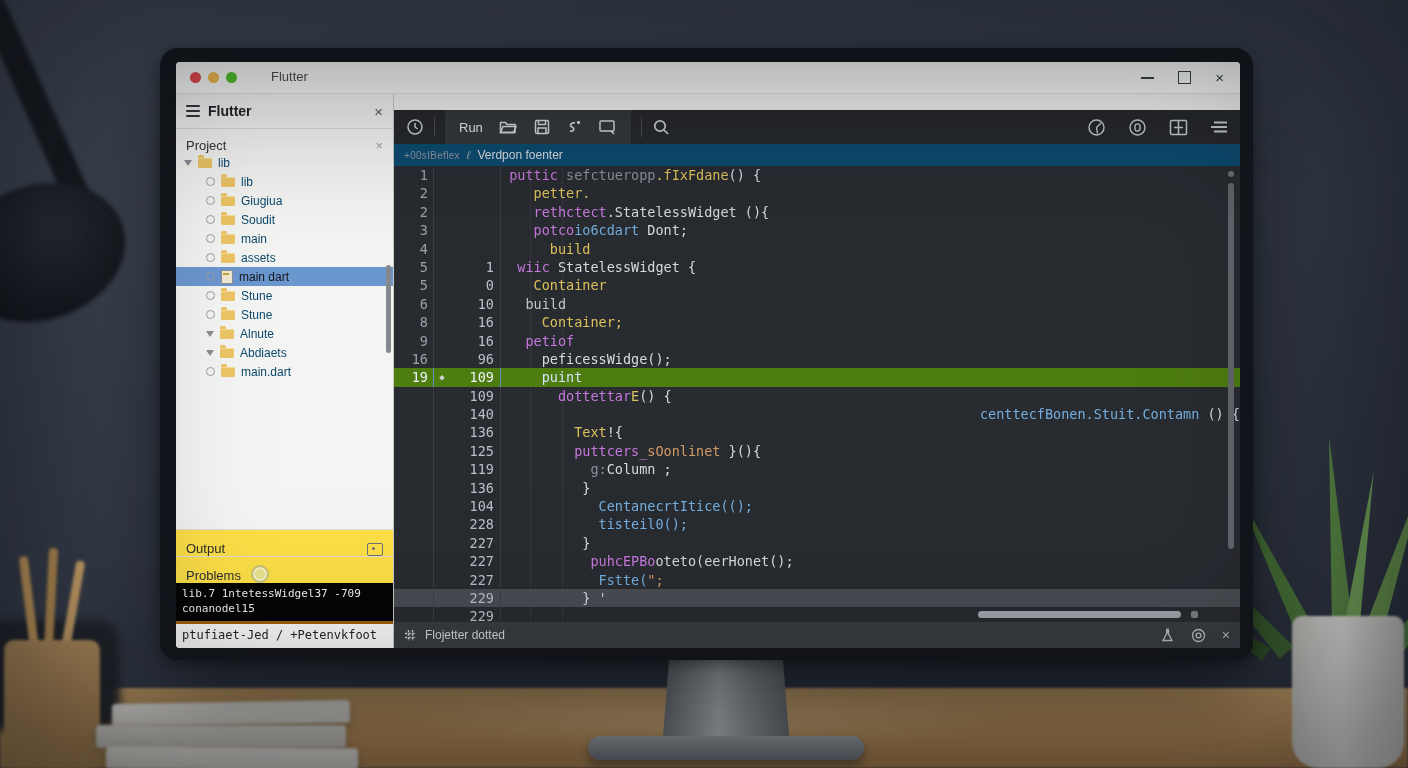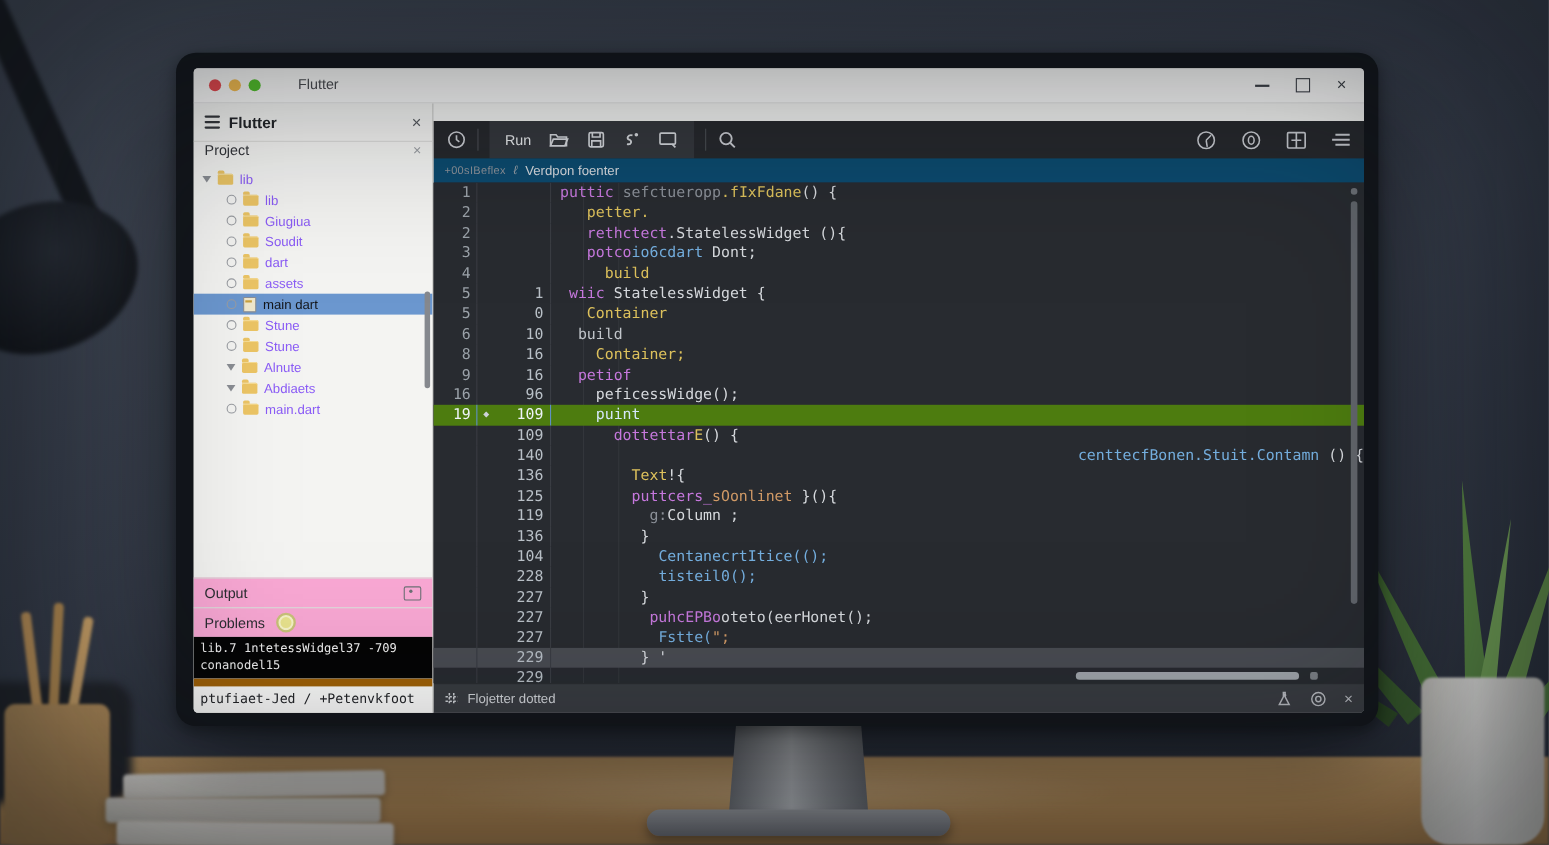--- a/index.html
+++ b/index.html
@@ -58,45 +58,45 @@
   .wclose{font-size:15px;line-height:1;}
   
   .main{flex:1;display:flex;min-height:0;}
   
   .sidebar{width:217px;background:#f4f4f2;border-right:1px solid #c9c9c7;display:flex;flex-direction:column;flex:none;position:relative;}
   .sb-header{height:34px;display:flex;align-items:center;padding:0 10px;border-bottom:1px solid #ddddda;flex:none;}
   .sb-header .ham{width:14px;display:flex;flex-direction:column;gap:3px;margin-right:8px;}
   .sb-header .ham i{height:2px;background:#35373b;border-radius:1px;}
   .sb-title{font-size:14px;color:#222428;font-weight:bold;}
   .sb-x{margin-left:auto;color:#55585e;font-size:15px;}
-  .proj-row{height:24px;display:flex;align-items:flex-start;padding:0 10px;flex:none;}
+  .proj-row{height:24px;display:flex;align-items:flex-end;padding:0 10px;flex:none;}
   .proj-label{font-size:13px;color:#323438;}
   .proj-x{margin-left:auto;color:#9a9da2;font-size:13px;}
   .tree{flex:none;position:relative;}
-  .tree-item{height:19px;display:flex;align-items:center;font-size:12px;color:#8b5cf6;padding-left:30px;}
+  .tree-item{height:19px;display:flex;align-items:center;font-size:12px;color:#0c4a6e;padding-left:30px;}
   .tree-item.root{padding-left:8px;}
   .tree-item.selected{background:#6b97cf;color:#14161a;}
   .bullet{flex:none;margin-right:6px;display:inline-block;}
   .bullet.circle{width:7px;height:7px;border:1.2px solid #9a9da2;border-radius:50%;background:transparent;}
   .bullet.chevron{width:0;height:0;border-left:4.5px solid transparent;border-right:4.5px solid transparent;border-top:6px solid #8a8d93;}
   .ticon{flex:none;margin-right:6px;position:relative;}
   .ticon.folder{width:14px;height:10px;background:#ecc565;border-radius:1.5px;box-shadow:inset 0 1px 0 #f6dc94;}
   .ticon.folder::before{content:"";position:absolute;left:0;top:-3px;width:6px;height:3px;background:#ecc565;border-radius:1.5px 1.5px 0 0;}
   .ticon.file{width:10px;height:12px;background:#efe8ce;border:1px solid #8c8f94;border-radius:1px;}
   .ticon.file i{position:absolute;left:1px;top:2px;width:6px;height:2px;background:#caa23e;}
   .tree-scroll{position:absolute;right:2px;top:112px;width:5px;height:88px;border-radius:3px;background:#85888e;}
   .sb-spacer{flex:1;}
-  .panel-row{height:26px;border-top:1px solid #dddcda;display:flex;align-items:center;padding:0 10px;flex:none;background:#f9a8d4;}
+  .panel-row{height:26px;border-top:1px solid #dddcda;display:flex;align-items:flex-end;padding:0 10px;flex:none;background:#fde047;}
   .panel-label{font-size:13px;color:#2c2e32;}
   .cam-icon{margin-left:auto;width:14px;height:11px;border:1.4px solid #6d7075;border-radius:2px;position:relative;}
   .cam-icon::after{content:"";position:absolute;left:4px;top:2.5px;width:3px;height:3px;border-radius:50%;background:#6d7075;}
   .badge{margin-left:10px;width:14px;height:14px;border-radius:50%;background:#e9e48e;border:2px solid #c9c27a;box-shadow:inset 0 0 0 2px #f6f3c9;}
   .tooltip{background:#050505;color:#f2f2f2;font-family:"DejaVu Sans Mono",monospace;font-size:11px;
     padding:3px 6px;line-height:15px;flex:none;height:32px;}
-  .sb-footer{background:#fdfdfc;border-top:7px solid #a16207;font-family:"DejaVu Sans Mono",monospace;
+  .sb-footer{background:#fdfdfc;border-top:3px solid #a16207;font-family:"DejaVu Sans Mono",monospace;
     font-size:12px;color:#232528;padding:4px 6px;flex:none;height:16px;}
   
   .editor{flex:1;display:flex;flex-direction:column;min-width:0;background:#282b30;margin-top:16px;}
   .toolbar{height:34px;background:#26282c;display:flex;align-items:center;padding:0 12px;flex:none;color:#c9ccd1;}
   .tb-div{width:1px;height:20px;background:#4a4d52;margin:0 10px;flex:none;}
   .tb-seg{height:34px;display:flex;align-items:center;gap:16px;background:#34373c;padding:0 14px;}
   .run-label{font-size:13px;color:#e8eaec;}
   .tb-right{margin-left:auto;display:flex;align-items:center;gap:22px;}
   .icon{display:inline-flex;align-items:center;justify-content:center;}
   .crumbbar{height:22px;background:#0c4a6e;display:flex;align-items:center;padding:0 10px;flex:none;gap:7px;}
@@ -202,21 +202,21 @@
                   <span class="tlabel">Giugiua</span>
                 </div>
                 <div class="tree-item">
                   <span class="bullet circle"></span>
                   <span class="ticon folder"></span>
                   <span class="tlabel">Soudit</span>
                 </div>
                 <div class="tree-item">
                   <span class="bullet circle"></span>
                   <span class="ticon folder"></span>
-                  <span class="tlabel">dart</span>
+                  <span class="tlabel">main</span>
                 </div>
                 <div class="tree-item">
                   <span class="bullet circle"></span>
                   <span class="ticon folder"></span>
                   <span class="tlabel">assets</span>
                 </div>
                 <div class="tree-item selected">
                   <span class="bullet circle"></span>
                   <span class="ticon file">
                     <i></i>

